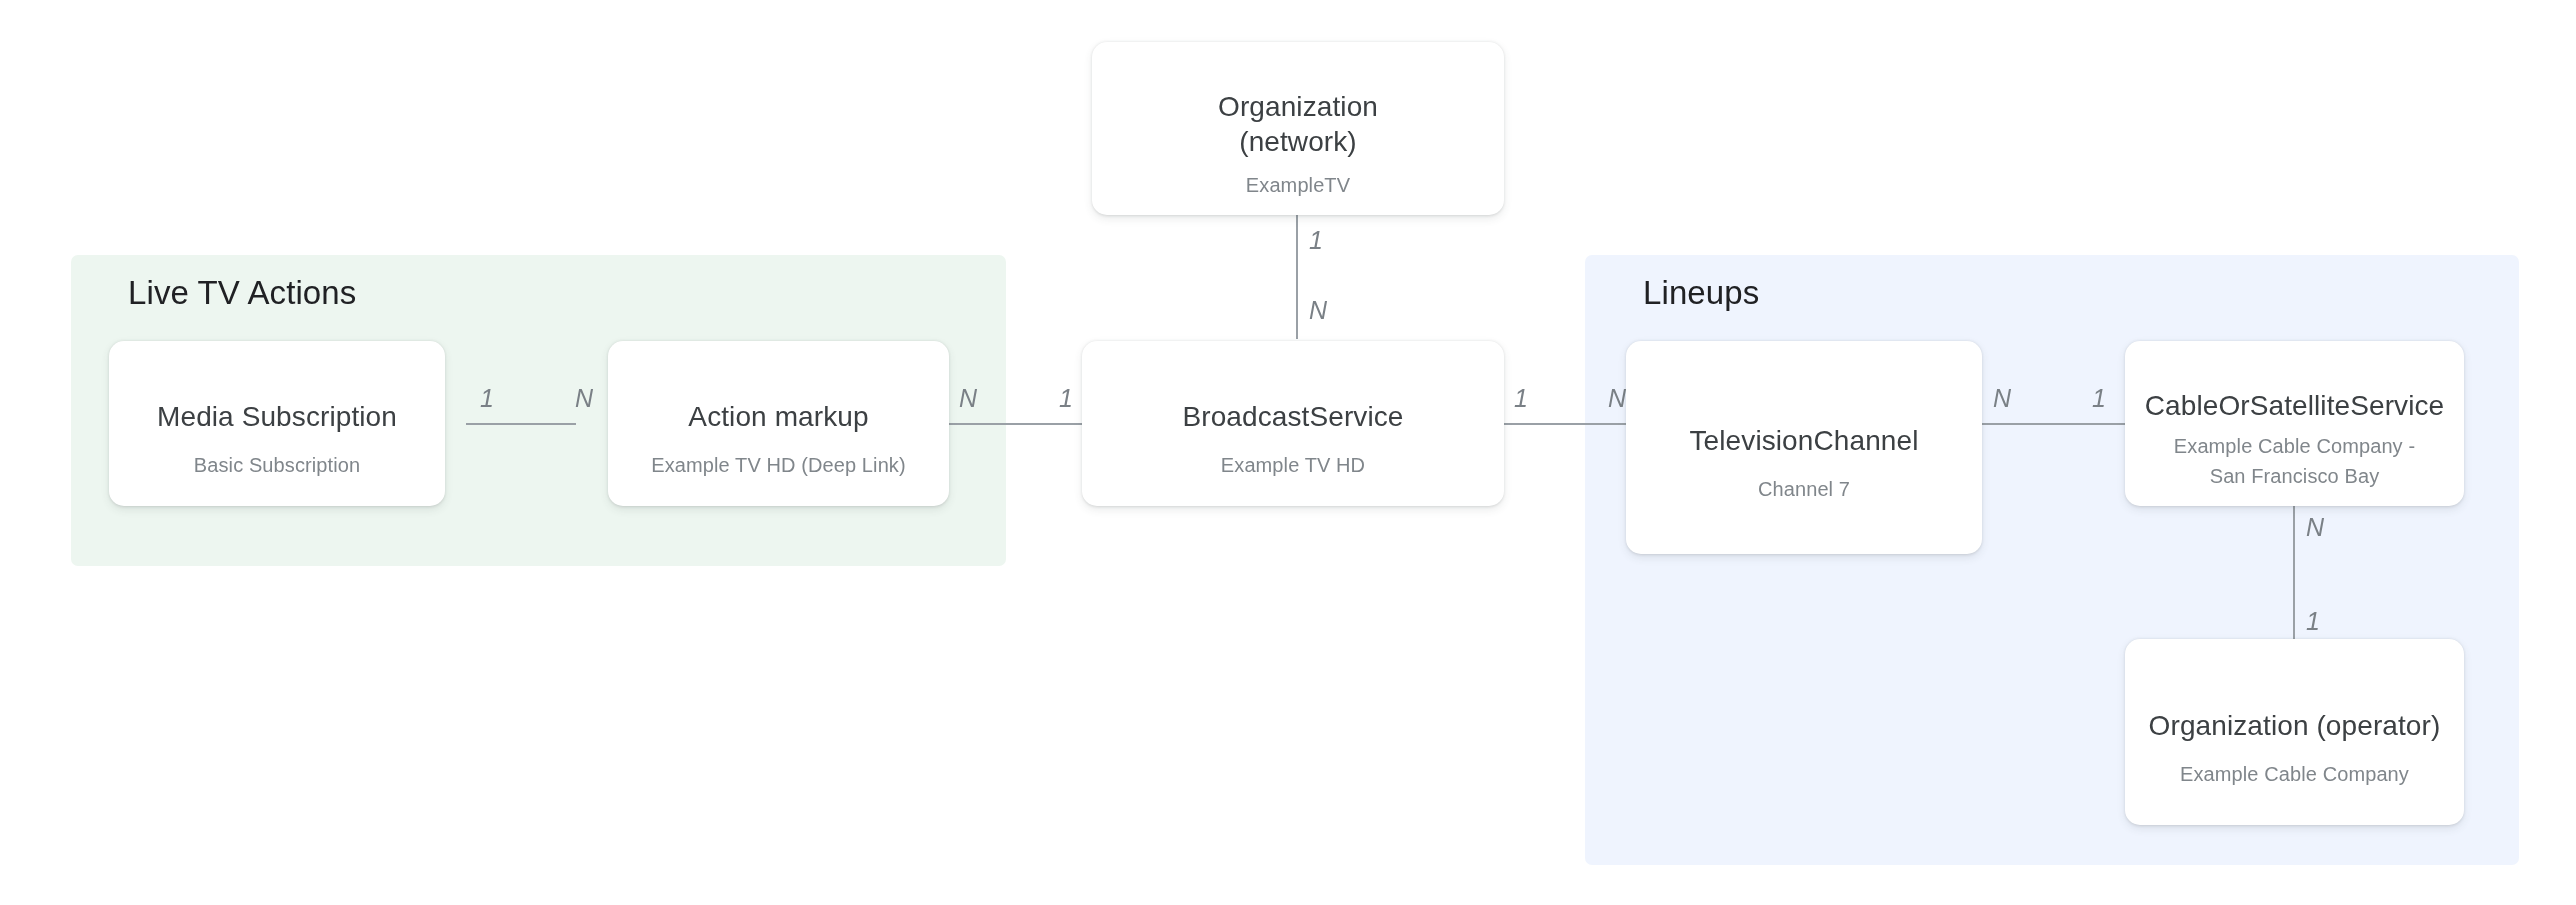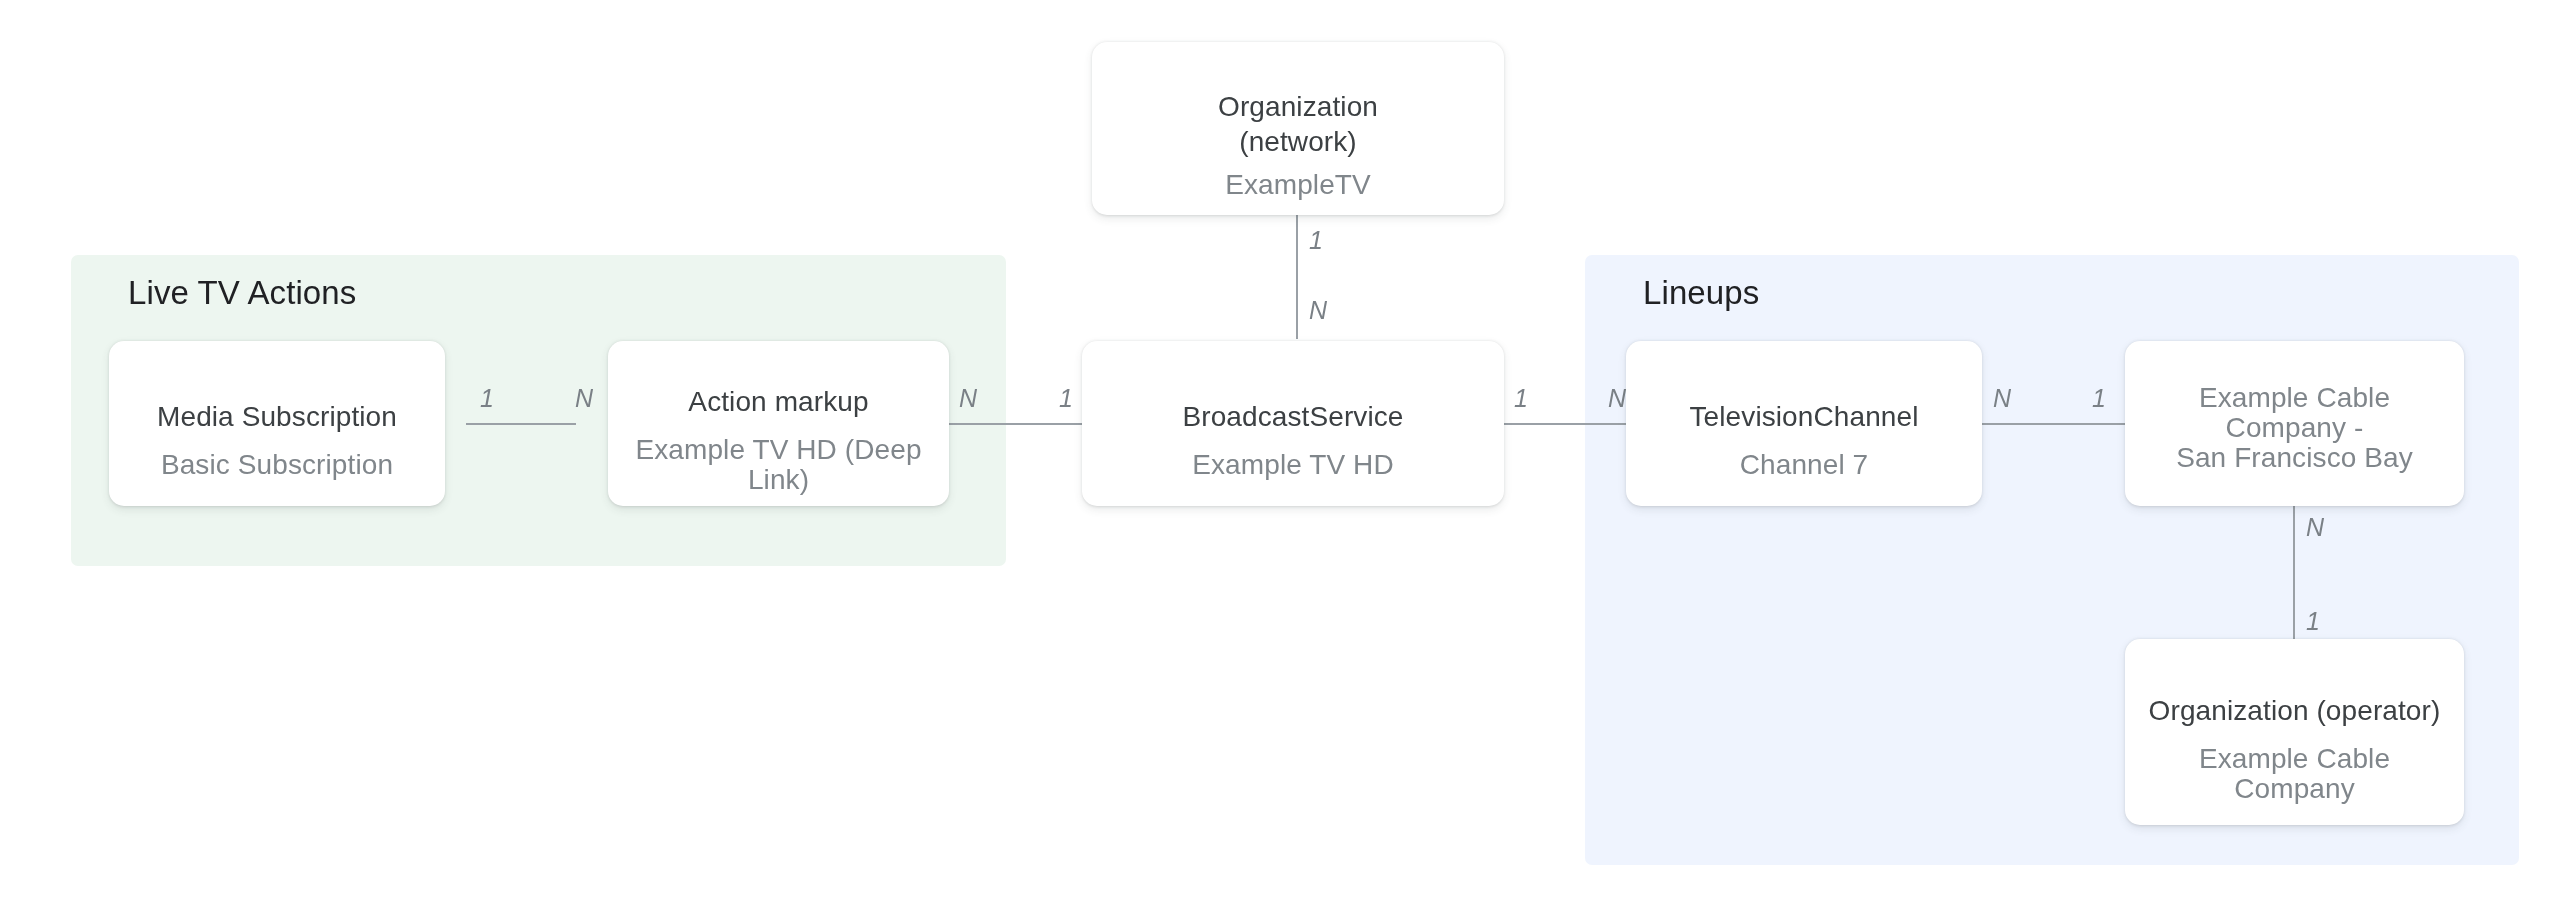--- a/index.html
+++ b/index.html
@@ -54,21 +54,21 @@
     font-size: 28px;
     line-height: 35px;
     color: #3c4043;
     text-align: center;
     font-weight: 400;
     letter-spacing: 0.1px;
     margin-top: 32px;
   }
   .node-sub {
     margin-top: 16px;
-    font-size: 28px;
+    font-size: 20px;
     line-height: 30px;
     color: #80868b;
     text-align: center;
     font-weight: 400;
     letter-spacing: 0.1px;
   }
 
   
   .edge-h {
     position: absolute;
@@ -152,26 +152,27 @@
   <div class="node" style="left:608px; top:341px; width:341px; height:165px;align-items:center;">
     <div class="node-title">Action markup</div>
     <div class="node-sub">Example TV HD (Deep Link)</div>
   </div>
 
   <div class="node" style="left:1082px; top:341px; width:422px; height:165px;">
     <div class="node-title">BroadcastService</div>
     <div class="node-sub">Example TV HD</div>
   </div>
 
-  <div class="node" style="left:1626px; top:341px; width:356px; height:165px;">
+  <div class="node" style="left:1626px; top:341px; width:356px; height:213px;">
     <div class="node-title">TelevisionChannel</div>
     <div class="node-sub">Channel 7</div>
   </div>
 
   <div class="node" style="left:2125px; top:341px; width:339px; height:165px;">
+    <div class="node-title">CableOrSatelliteService</div>
     <div class="node-sub" style="margin-top:8px;">
       <span>Example Cable Company -</span><br>
       <span>San Francisco Bay</span>
     </div>
   </div>
 
   <div class="node" style="left:2125px; top:639px; width:339px; height:186px;">
     <div class="node-title">Organization (operator)</div>
     <div class="node-sub">Example Cable Company</div>
   </div>

